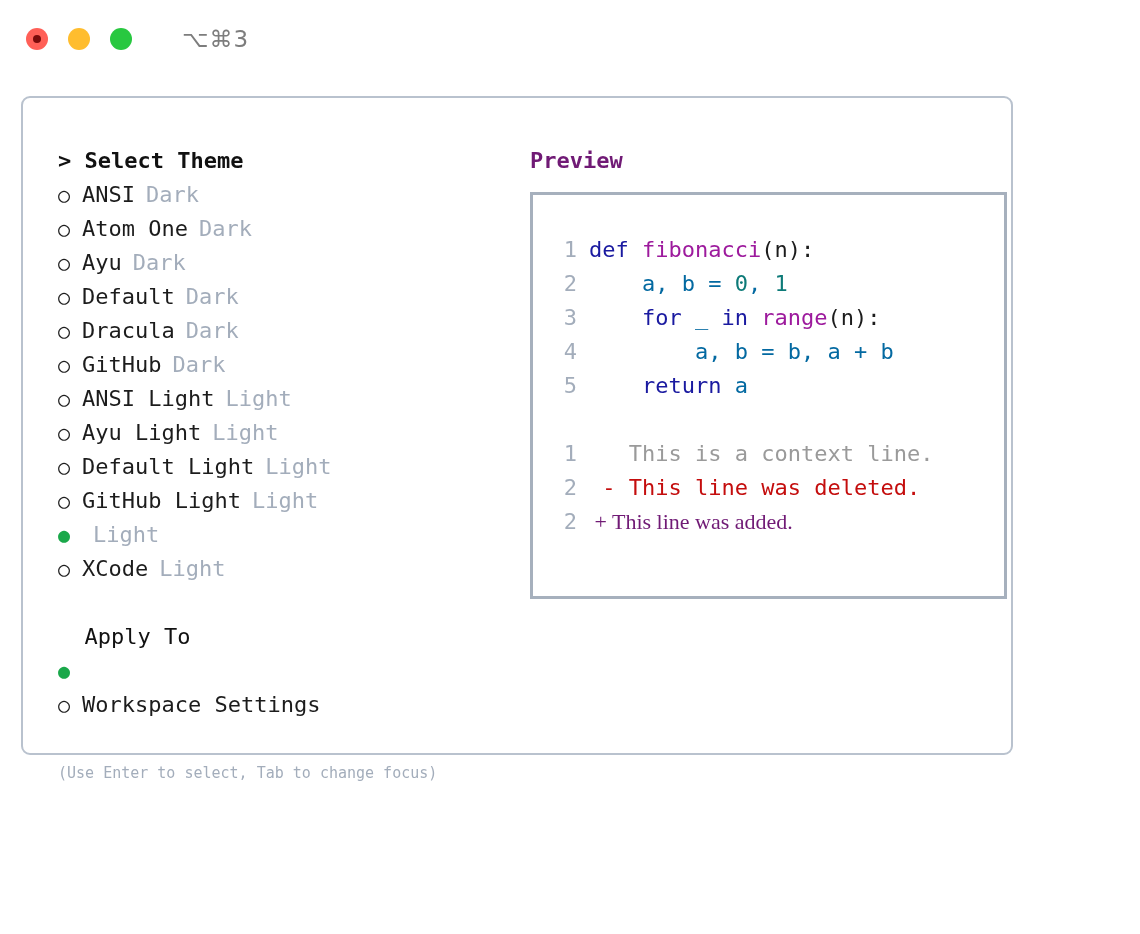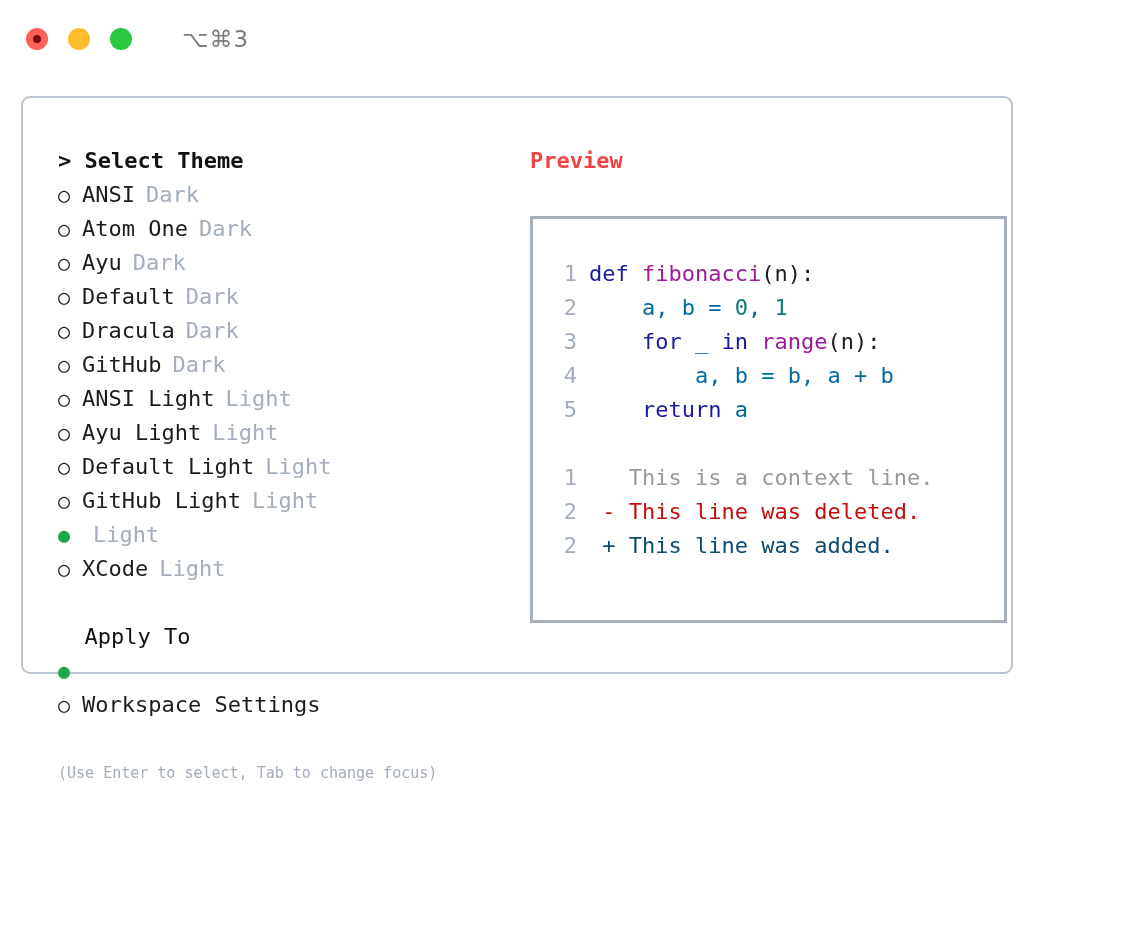--- a/index.html
+++ b/index.html
@@ -62,21 +62,21 @@
     font-family: "DejaVu Sans", "Liberation Sans", sans-serif;
     white-space: pre;
   }
 
   
   .window {
     position: absolute;
     left: 21px;
     top: 96px;
     width: 992px;
-    height: 578px;
+    height: 659px;
     border: 2px solid #b9c2ce;
     border-radius: 9px;
     background: #ffffff;
   }
 
   .window-inner {
     position: absolute;
     inset: 0;
     padding: 46px 30px 20px 17px;
     display: flex;
@@ -135,22 +135,22 @@
   
   .right-col {
     flex: 1 1 auto;
     padding-left: 30px;
   }
 
   .preview-title {
     font-size: 22px;
     line-height: 34px;
     font-weight: bold;
-    color: #ef4444;
-    margin-bottom: 38px;
+    color: #701a75;
+    margin-bottom: 14px;
     white-space: pre;
   }
 
   .code-panel {
     width: 477px;
     height: 407px;
     border: 3px solid #a6b0bd;
     background: #ffffff;
     padding: 38px 0 0 18px;
   }
@@ -174,21 +174,21 @@
   
   .tk-kw    { color: #1a1aa0; }
   .tk-fn    { color: #9d1a9d; }
   .tk-num   { color: #0d7a78; }
   .tk-plain { color: #0369a1; }
   .tk-punc  { color: #1c1c1c; }
 
   .diff-gap { height: 34px; }
   .d-ctx { color: #9a9a9a; }
   .d-del { color: #c40d0d; }
-  .d-add { color: #0c4a6e; }
+  .d-add { color: #701a75; font-family: Liberation Serif, serif; }
 </style>
 </head>
 <body>
 
 <div id="app">
 
   <div class="titlebar">
     <div class="traffic-lights">
       <span class="dot red"></span>
       <span class="dot yellow"></span>

